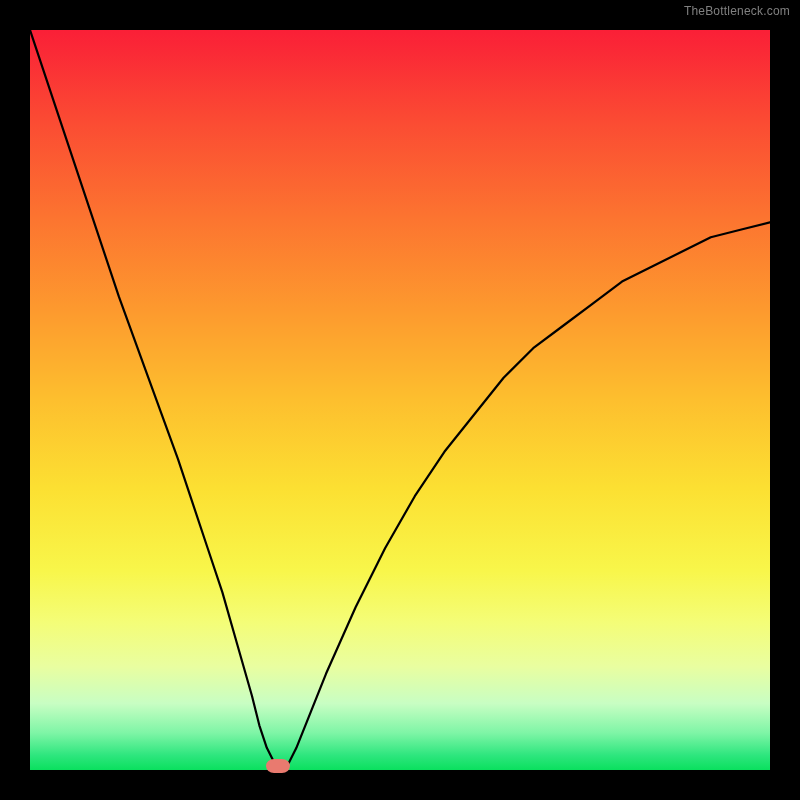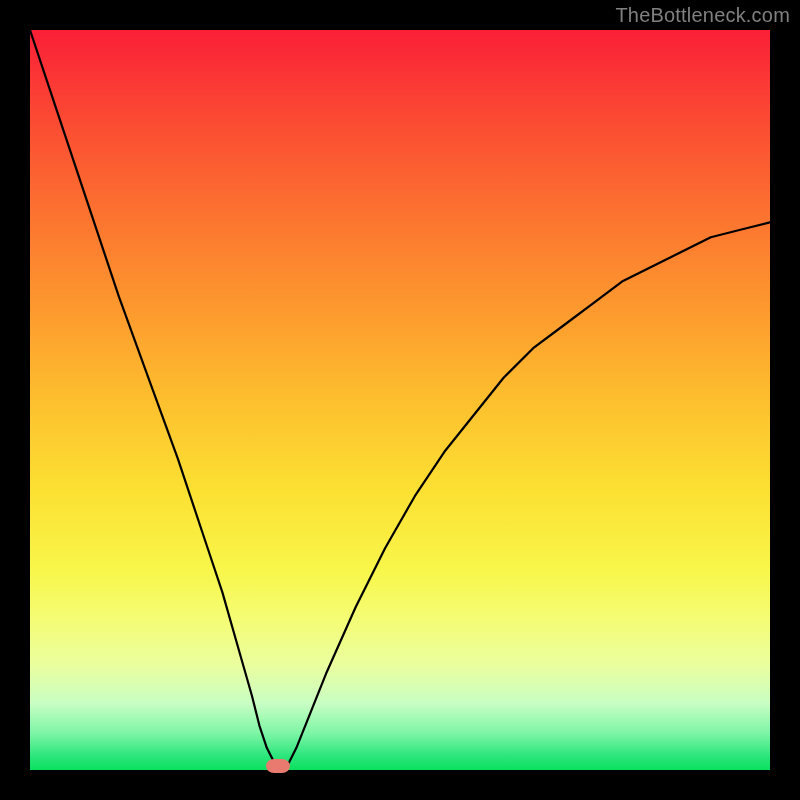--- a/index.html
+++ b/index.html
@@ -39,21 +39,21 @@
       #7ef5a6 95%,
       #2ee67e 98%,
       #0ae05e 100%
     );
   }
   .watermark {
     position: absolute;
     top: 4px;
     right: 10px;
     color: #808080;
-    font-size: 20px;
+    font-size: 12px;
     font-weight: 500;
     letter-spacing: 0.2px;
     user-select: none;
   }
   svg.curve {
     position: absolute;
     left: 0;
     top: 0;
     width: 740px;
     height: 740px;

